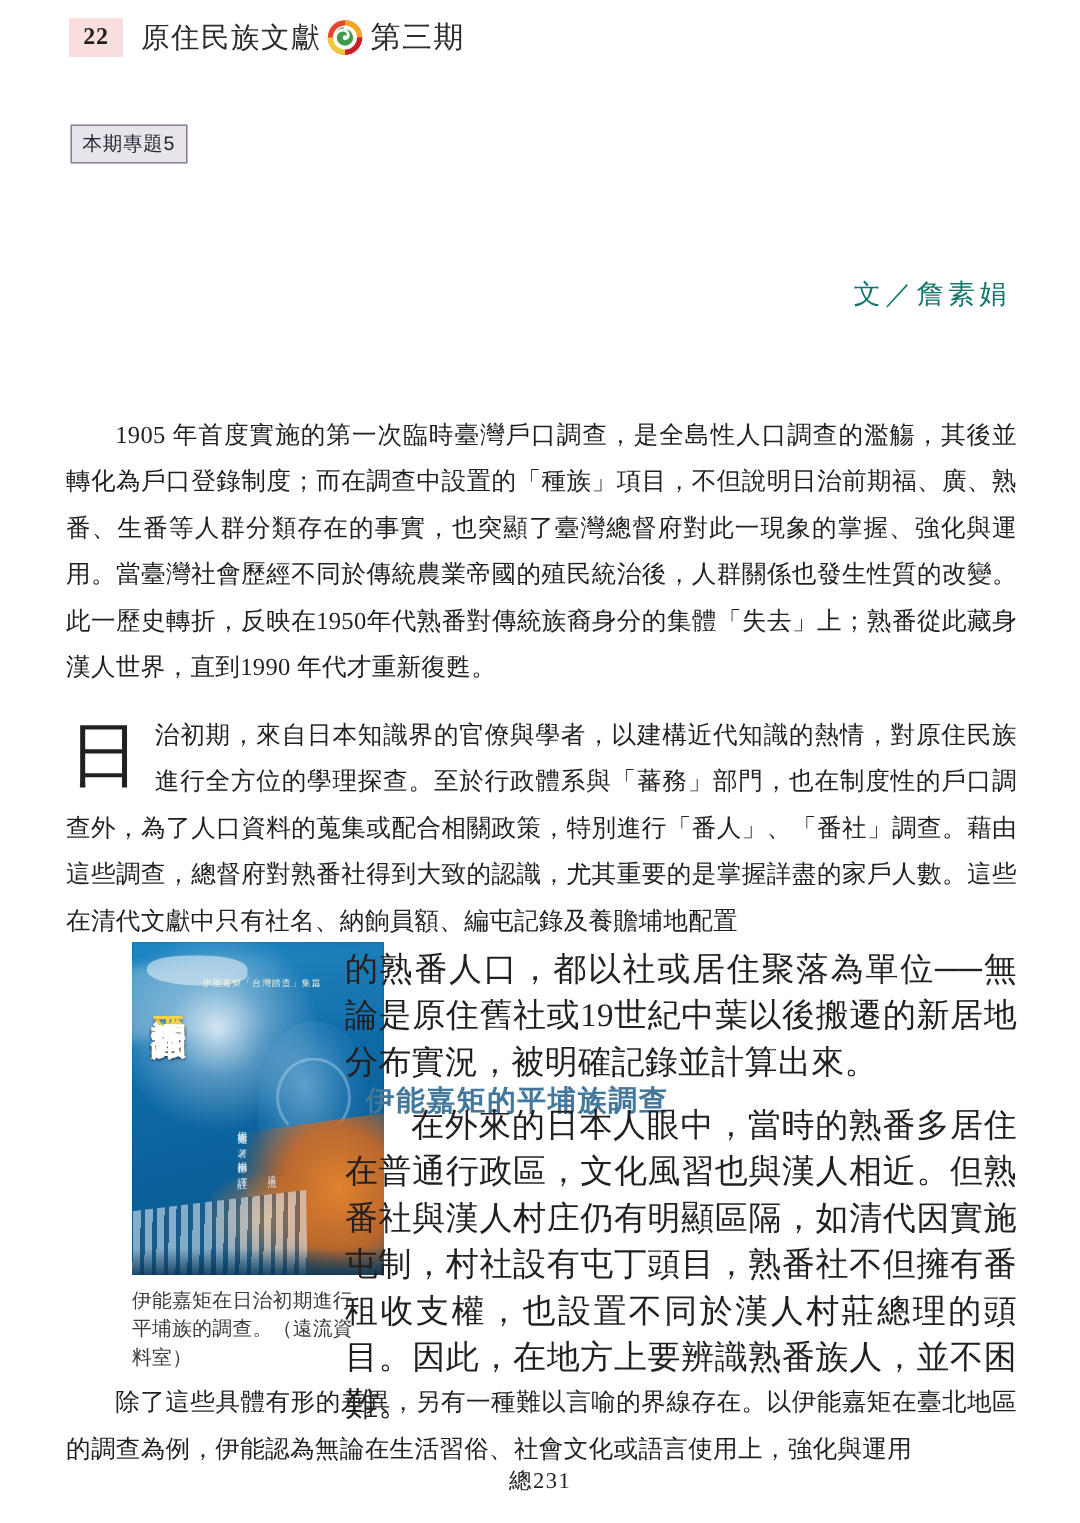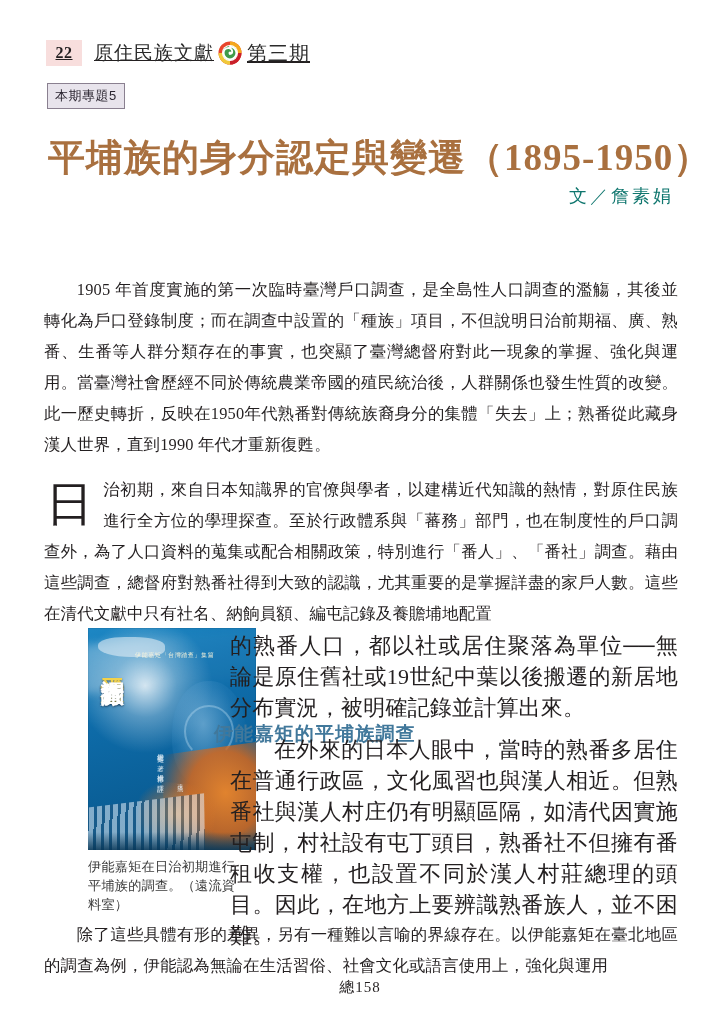--- a/index.html
+++ b/index.html
@@ -20,26 +20,25 @@
     position: absolute;
     left: 0; top: 0;
     width: 720px;
     height: 1015px;
   }
 
   
   .running-header {
     position: absolute;
     left: 46px;
-    top: 36px;
+    top: 4px;
     width: 628px;
     height: 34px;
     display: flex;
-    align-items: center;
-    text-decoration: underline;
+    align-items: flex-end;
   }
   .page-num-badge {
     width: 36px;
     height: 26px;
     background: #f8dedd;
     color: #231f20;
     font-family: "Liberation Serif", serif;
     font-size: 16px;
     font-weight: bold;
     display: flex;
@@ -299,21 +298,21 @@
     line-height: 31px;
     text-align: justify;
     text-justify: inter-ideograph;
     letter-spacing: 0.2px;
     color: #231f20;
   }
   #para-wrap { top: 608px; }
 
   .section-heading {
     position: absolute;
-    left: 214px;
+    left: 244px;
     top: 705px;
     font-size: 19px;
     font-weight: bold;
     color: #41789b;
     letter-spacing: 1.2px;
     font-family: "Liberation Sans", "DejaVu Sans", sans-serif;
   }
   #para-right2 { top: 712px; }
 
   #para-final { top: 903px; }
@@ -348,21 +347,20 @@
         <circle cx="13" cy="13" r="8" fill="#ffffff"></circle>
         <circle cx="13" cy="13" r="7" fill="#3f9b4a"></circle>
         <path d="M13 6.6 a6.4 6.4 0 1 1 -6.4 6.4 a5 5 0 0 1 5 -5 a3.6 3.6 0 0 1 3.6 3.6 a2.3 2.3 0 0 1 -2.3 2.3" fill="none" stroke="#ffffff" stroke-width="1.9" stroke-linecap="round"></path>
         <circle cx="13" cy="13" r="1.5" fill="#ffffff"></circle>
       </svg>
     </div>
     <div class="header-issue">第三期</div>
   </div>
 
   <div class="kicker">本期專題5</div>
-  <h1 class="article-title">平埔族的身分認定與變遷（1895-1950）</h1>
   <div class="byline">文／詹素娟</div>
 
   <p class="body-col p-indent" id="para-intro">1905 年首度實施的第一次臨時臺灣戶口調查，是全島性人口調查的濫觴，其後並轉化為戶口登錄制度；而在調查中設置的「種族」項目，不但說明日治前期福、廣、熟番、生番等人群分類存在的事實，也突顯了臺灣總督府對此一現象的掌握、強化與運用。當臺灣社會歷經不同於傳統農業帝國的殖民統治後，人群關係也發生性質的改變。此一歷史轉折，反映在1950年代熟番對傳統族裔身分的集體「失去」上；熟番從此藏身漢人世界，直到1990 年代才重新復甦。</p>
 
   <p class="body-col" id="para-dropcap">
     <span class="dropcap">日</span><span>治初期，來自日本知識界的官僚與學者，以建構近代知識的熱情，對原住民族進行全方位的學理探查。至於行政體系與「蕃務」部門，也在制度性的戶口調查外，為了人口資料的蒐集或配合相關政策，特別進行「番人」、「番社」調查。藉由這些調查，總督府對熟番社得到大致的認識，尤其重要的是掌握詳盡的家戶人數。這些在清代文獻中只有社名、納餉員額、編屯記錄及養贍埔地配置</span>
   </p>
 
   <figure class="figure">
     <div class="book-cover">
@@ -383,16 +381,16 @@
 
   <p class="right-col" id="para-wrap">的熟番人口，都以社或居住聚落為單位──無論是原住舊社或19世紀中葉以後搬遷的新居地分布實況，被明確記錄並計算出來。</p>
 
   <h2 class="section-heading">伊能嘉矩的平埔族調查</h2>
 
   <p class="right-col p-indent" id="para-right2">在外來的日本人眼中，當時的熟番多居住在普通行政區，文化風習也與漢人相近。但熟番社與漢人村庄仍有明顯區隔，如清代因實施屯制，村社設有屯丁頭目，熟番社不但擁有番租收支權，也設置不同於漢人村莊總理的頭目。因此，在地方上要辨識熟番族人，並不困難。</p>
 
   <p class="body-col p-indent" id="para-final">除了這些具體有形的差異，另有一種難以言喻的界線存在。以伊能嘉矩在臺北地區的調查為例，伊能認為無論在生活習俗、社會文化或語言使用上，強化與運用</p>
 
   <div class="footer">
-    <span>總</span><span class="num">158</span>
+    <span>總</span><span class="num">231</span>
   </div>
 
 </div>
 
 </body></html>

